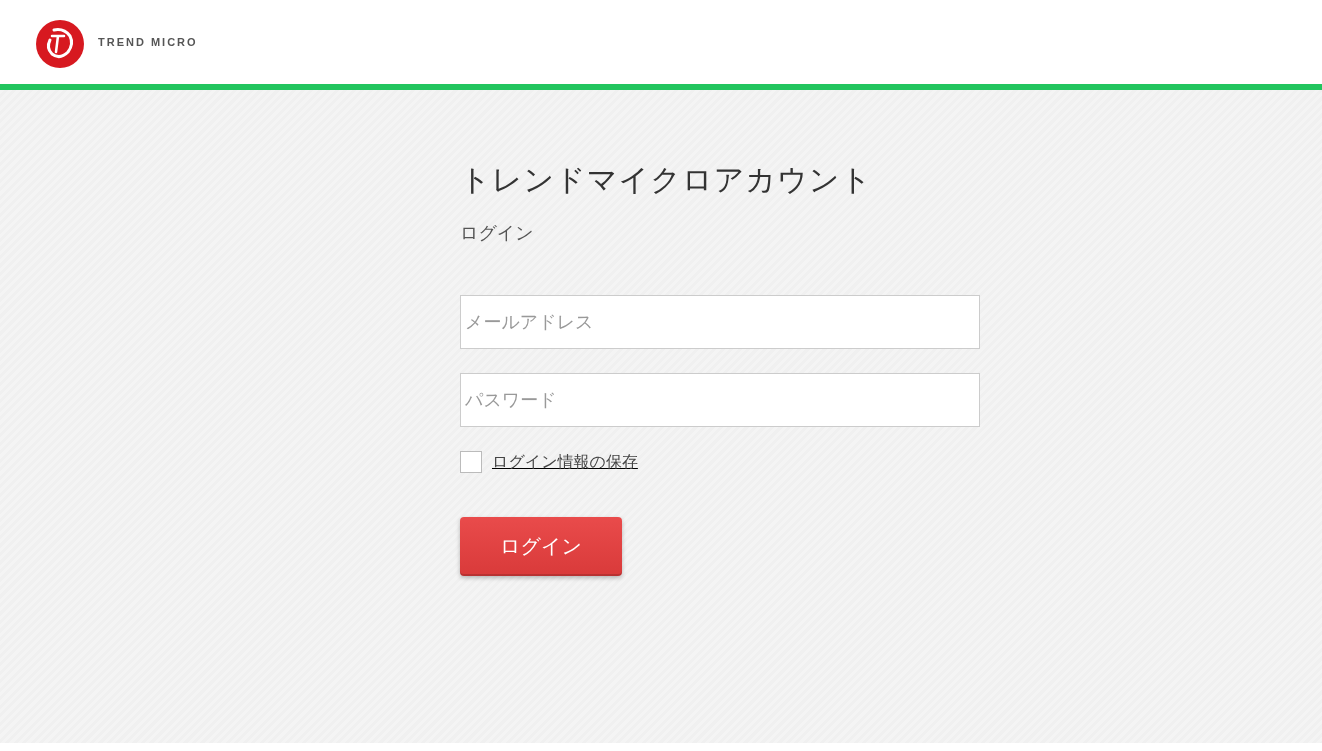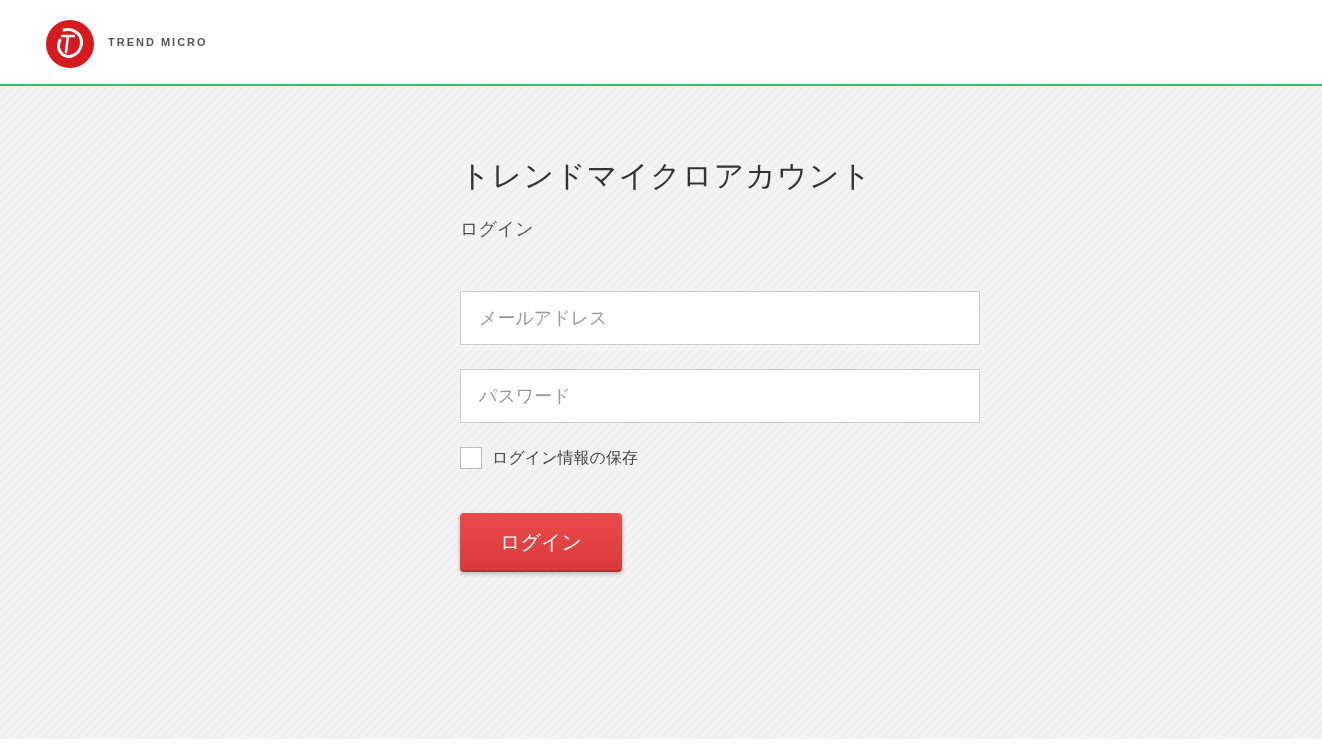--- a/index.html
+++ b/index.html
@@ -9,22 +9,22 @@
     }
     body {
       font-family: "Hiragino Kaku Gothic Pro", "Meiryo", sans-serif;
       background: #fff;
       width: 1322px;
       height: 751px;
       overflow: hidden;
     }
     .header {
       background: #fff;
-      padding: 18px 40px 14px 44px;
-      border-bottom: 2px solid #22c55e;
+      padding: 18px 40px 14px 34px;
+      border-bottom: 6px solid #22c55e;
     }
     .header-inner {
       display: flex;
       align-items: center;
       gap: 12px;
     }
     .logo-circle {
       width: 52px;
       height: 52px;
       display: flex;
@@ -76,33 +76,34 @@
       font-size: 18px;
       color: #555;
       margin-bottom: 50px;
     }
     .text-input {
       width: 100%;
       height: 54px;
       border: 1px solid #ccc;
       background: #fff;
       font-size: 18px;
-      padding: 0 18px;
+      padding: 0 4px;
       color: #333;
       margin-bottom: 24px;
       font-family: inherit;
     }
     .text-input::placeholder {
       color: #999;
     }
     .checkbox-row {
       display: flex;
       align-items: center;
       gap: 10px;
       margin-bottom: 44px;
+      text-decoration: underline;
     }
     .checkbox-input {
       width: 22px;
       height: 22px;
       border: 1px solid #bbb;
       background: #fff;
       appearance: none;
       cursor: pointer;
     }
     .checkbox-label {

